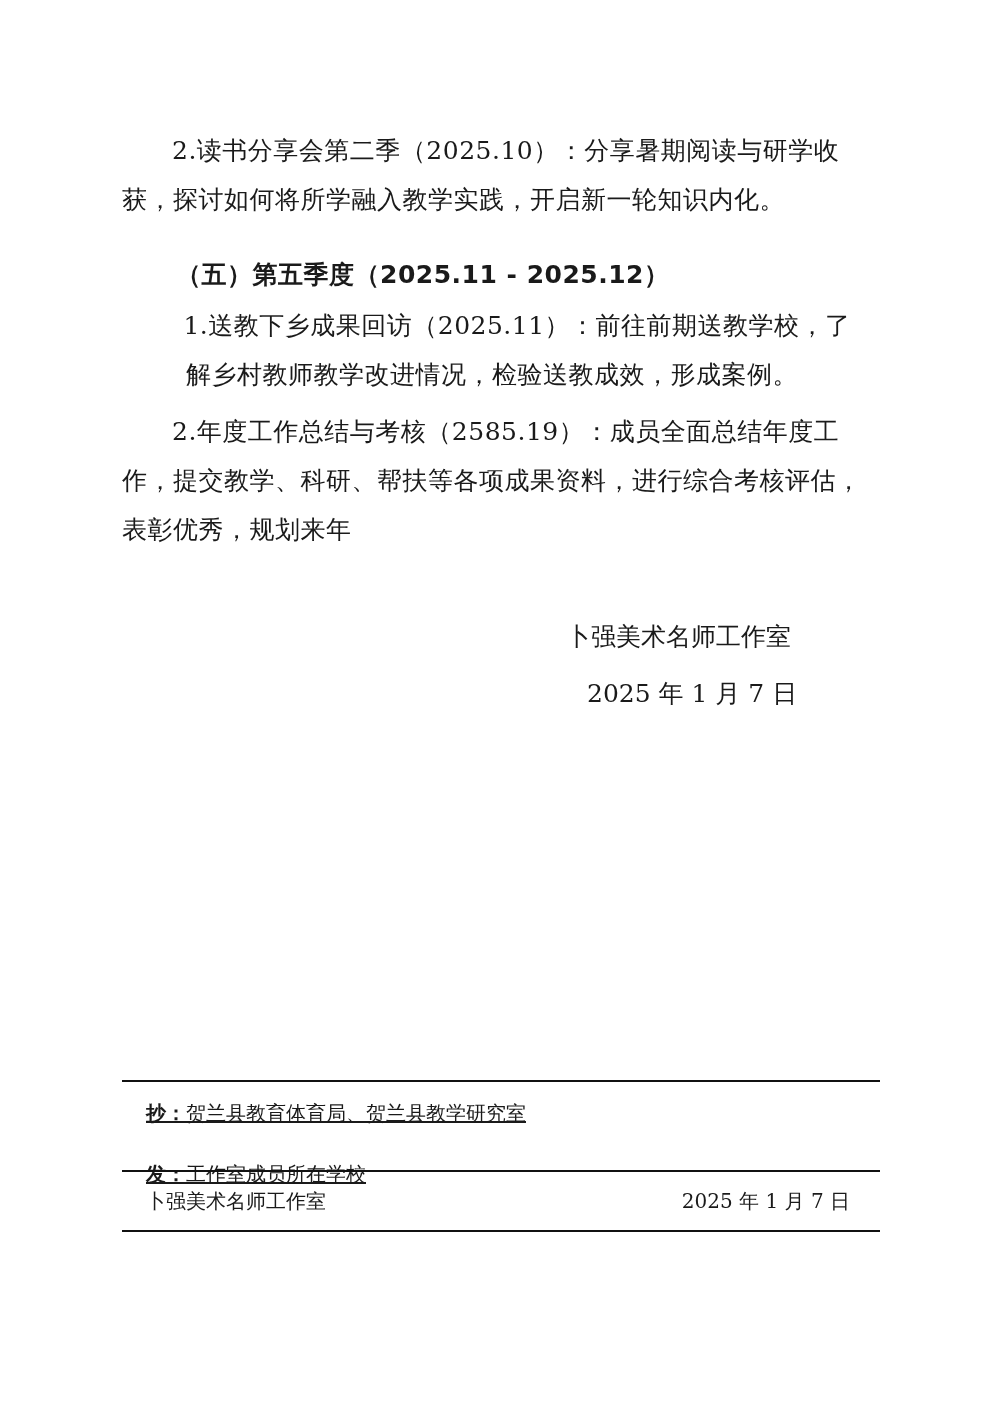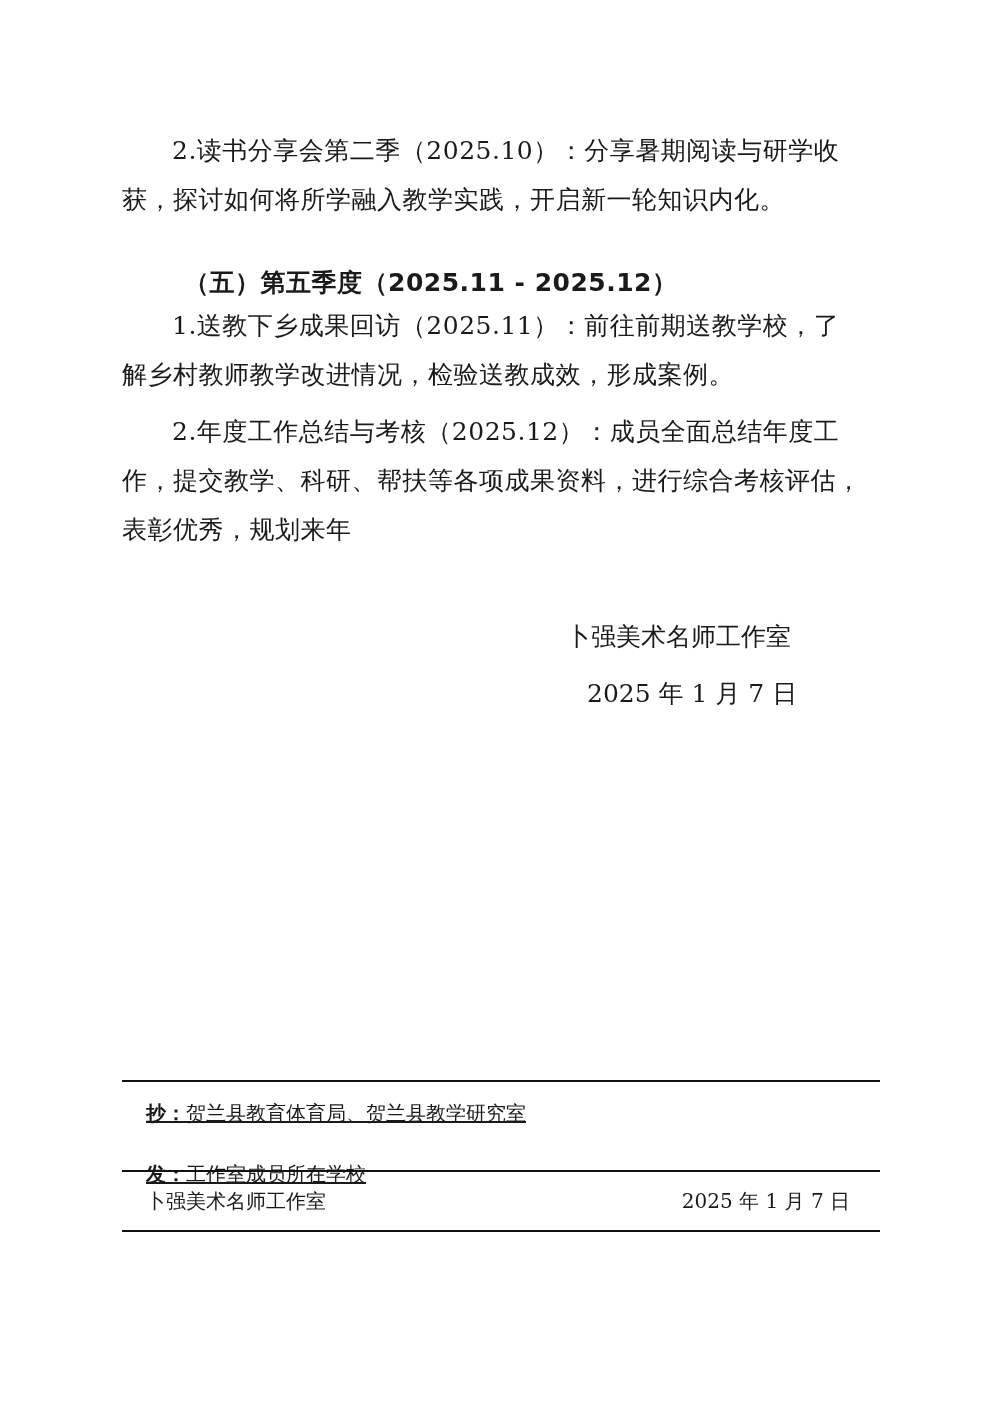--- a/index.html
+++ b/index.html
@@ -2,40 +2,40 @@
 <html><head>
 <meta charset="utf-8">
 <style>
   html, body { margin: 0; padding: 0; background: #ffffff; }
   body { width: 1000px; height: 1414px; position: relative; overflow: hidden;
          font-family: "DejaVu Serif", "Liberation Serif", serif; color: #1a1a1a; }
   .page { position: absolute; left: 0; top: 0; width: 996px; height: 1414px; }
   .para { position: absolute; left: 122px; width: 740px; font-size: 25px; line-height: 49px;
           letter-spacing: 0.5px; text-indent: 50px; margin: 0; }
   .heading { position: absolute; left: 172px; font-size: 25px; font-weight: bold;
-             font-family: "DejaVu Sans", "Liberation Sans", sans-serif; margin: 12px; letter-spacing: 0.5px; }
+             font-family: "DejaVu Sans", "Liberation Sans", sans-serif; margin: 4px; letter-spacing: 0.5px; }
   .sig { position: absolute; font-size: 25px; margin: 0; }
   .rule { position: absolute; left: 122px; width: 758px; height: 0; border-top: 2px solid #111; }
   .cc-row { position: absolute; left: 146px; font-size: 20px; line-height: 32px; margin: 0; text-decoration: underline; }
   .cc-label { font-weight: bold; font-family: "DejaVu Sans", "Liberation Sans", sans-serif; }
   .footer-left { position: absolute; left: 146px; top: 1188px; font-size: 20px; }
   .footer-right { position: absolute; right: 146px; top: 1188px; font-size: 20px; }
 </style>
 </head>
 <body>
 
 <div class="page">
 
   <p class="para" style="top:126px;">2.读书分享会第二季（2025.10）：分享暑期阅读与研学收获，探讨如何将所学融入教学实践，开启新一轮知识内化。</p>
 
   <p class="heading" style="top:254px;">（五）第五季度（2025.11 - 2025.12）</p>
 
-  <p class="para" style="top:301px;">1.送教下乡成果回访（2025.11）：前往前期送教学校，了解乡村教师教学改进情况，检验送教成效，形成案例。</p>
+  <p class="para" style="top:301px;text-align:center;">1.送教下乡成果回访（2025.11）：前往前期送教学校，了解乡村教师教学改进情况，检验送教成效，形成案例。</p>
 
-  <p class="para" style="top:407px;">2.年度工作总结与考核（2025.12）：成员全面总结年度工作，提交教学、科研、帮扶等各项成果资料，进行综合考核评估，表彰优秀，规划来年</p>
+  <p class="para" style="top:407px;">2.年度工作总结与考核（2585.19）：成员全面总结年度工作，提交教学、科研、帮扶等各项成果资料，进行综合考核评估，表彰优秀，规划来年</p>
 
   <p class="sig" style="left:566px; top:620px;">卜强美术名师工作室</p>
 
   <p class="sig" style="left:587px; top:677px;">2025 年 1 月 7 日</p>
 
   <div class="rule" style="top:1080px;"></div>
 
   <p class="cc-row" style="top:1097px;">
     <span class="cc-label">抄：</span><span>贺兰县教育体育局、贺兰县教学研究室</span>
   </p>

